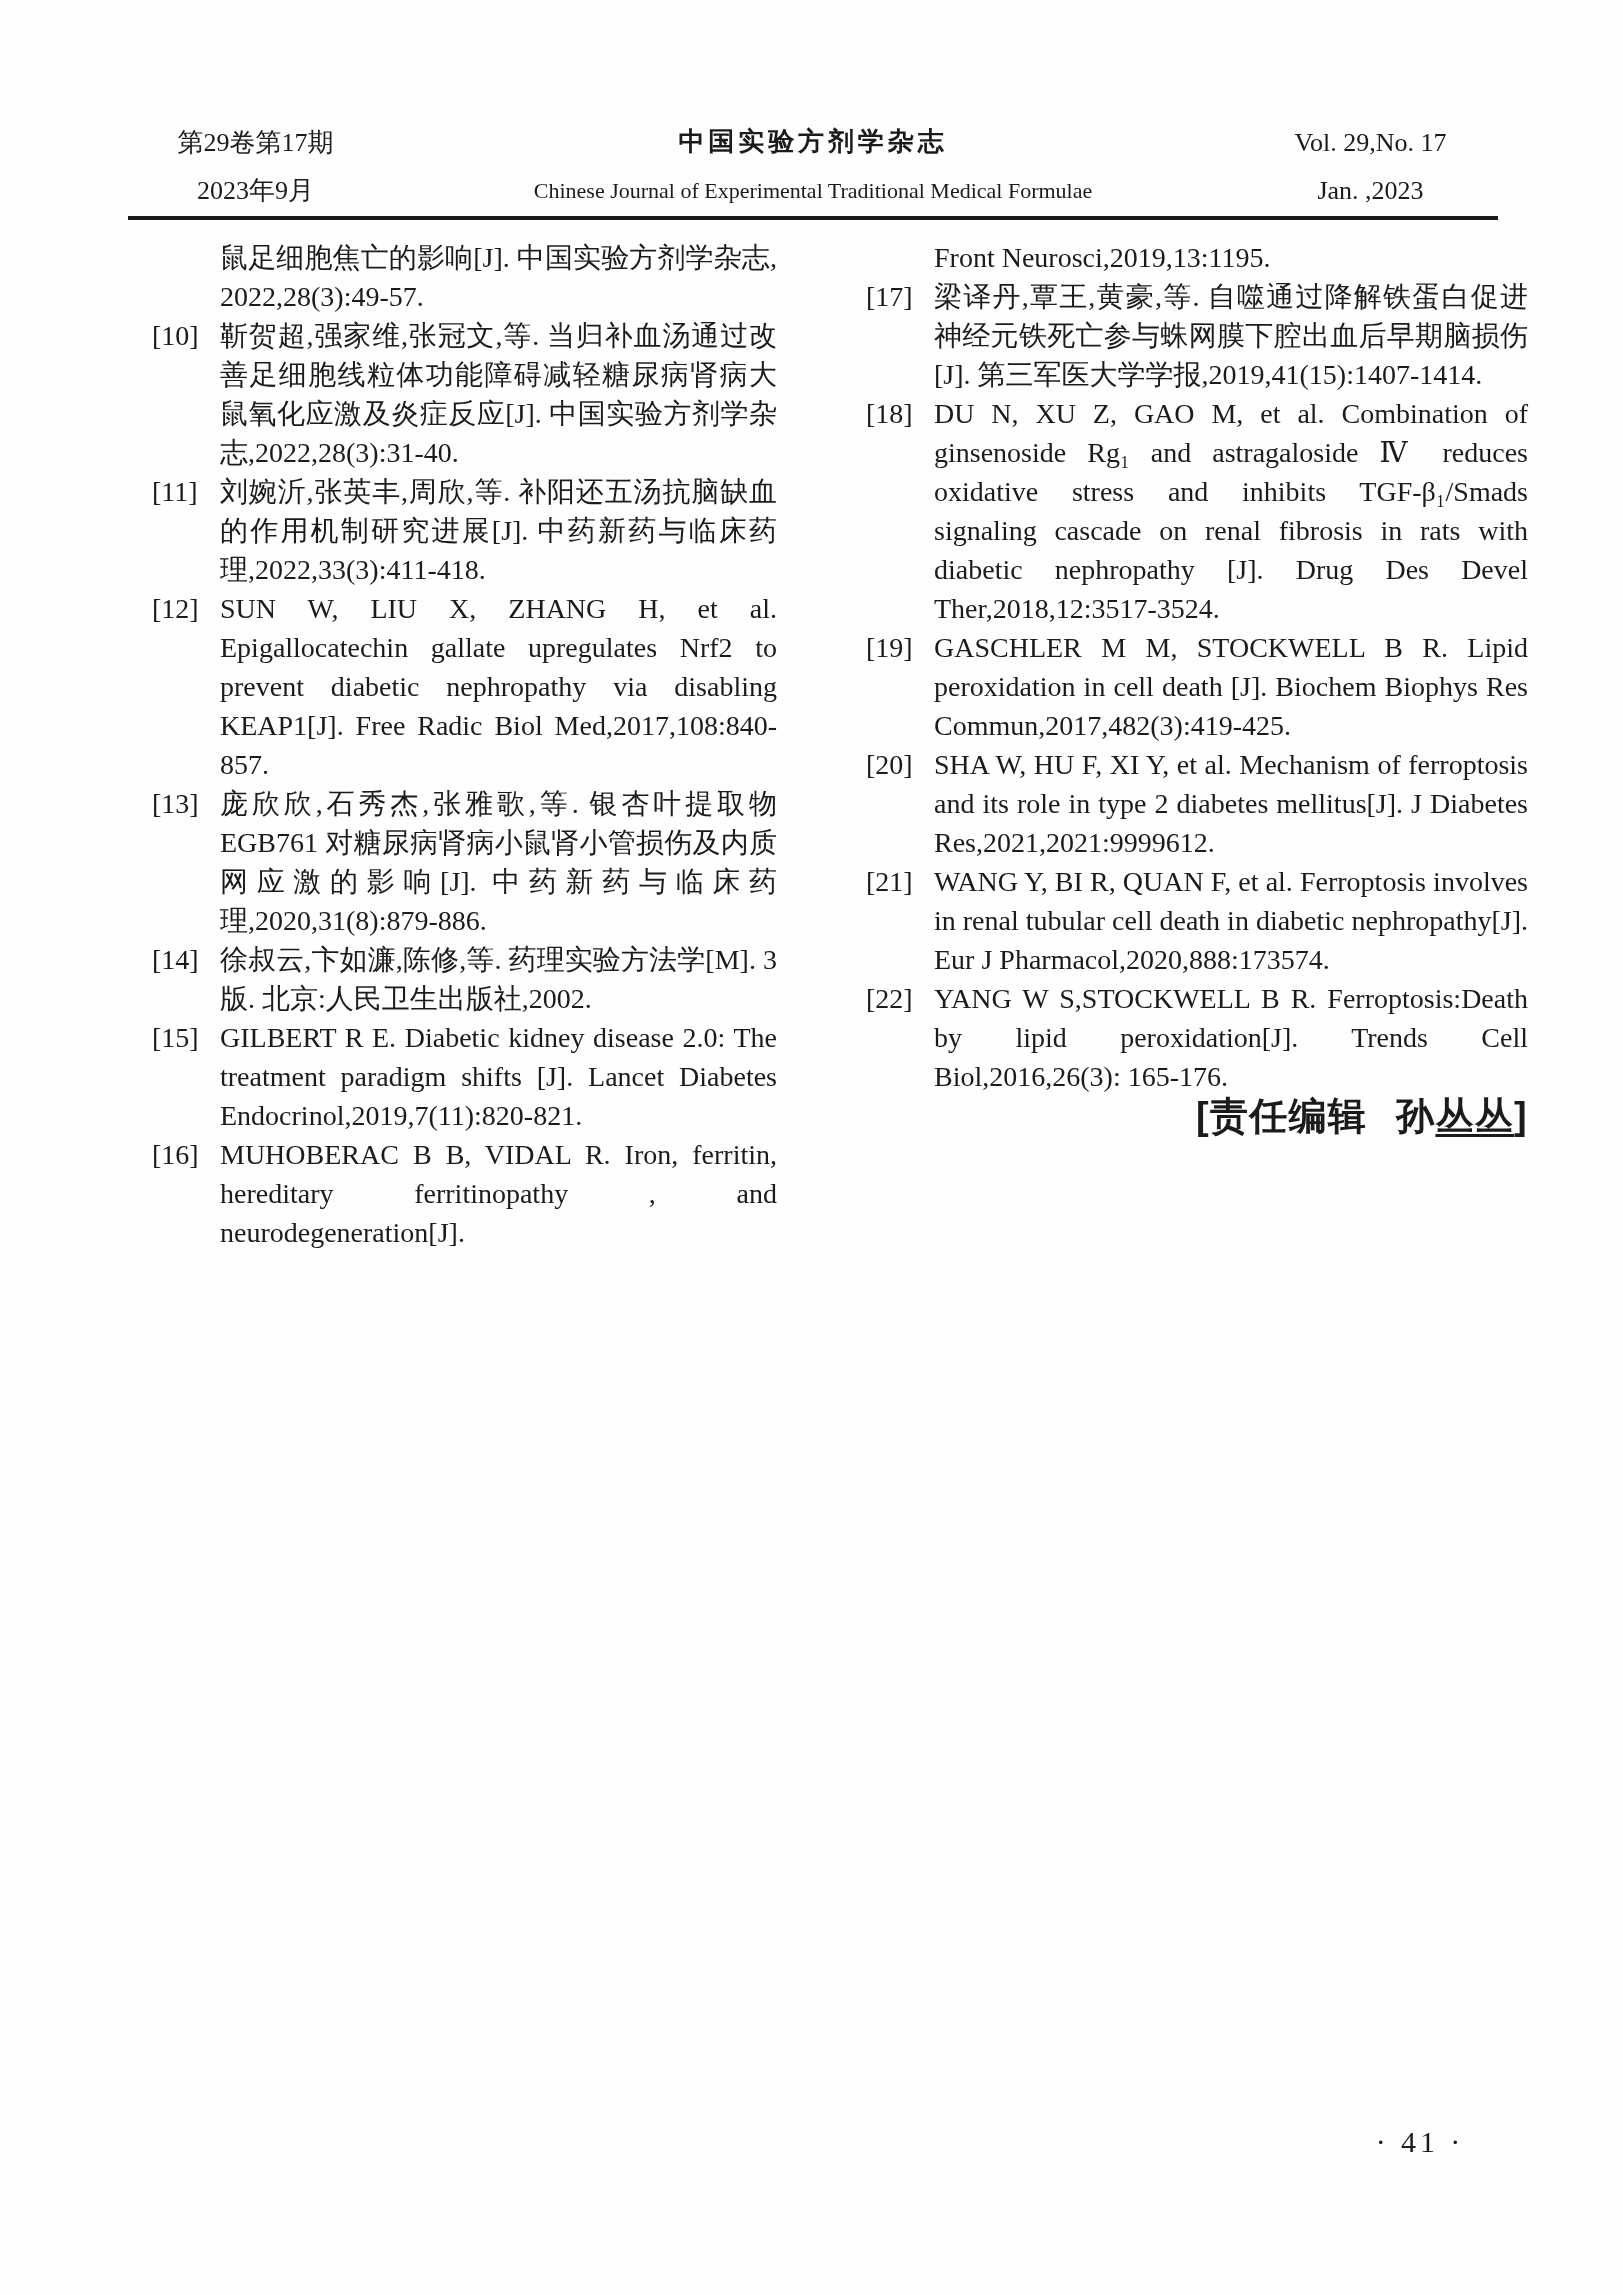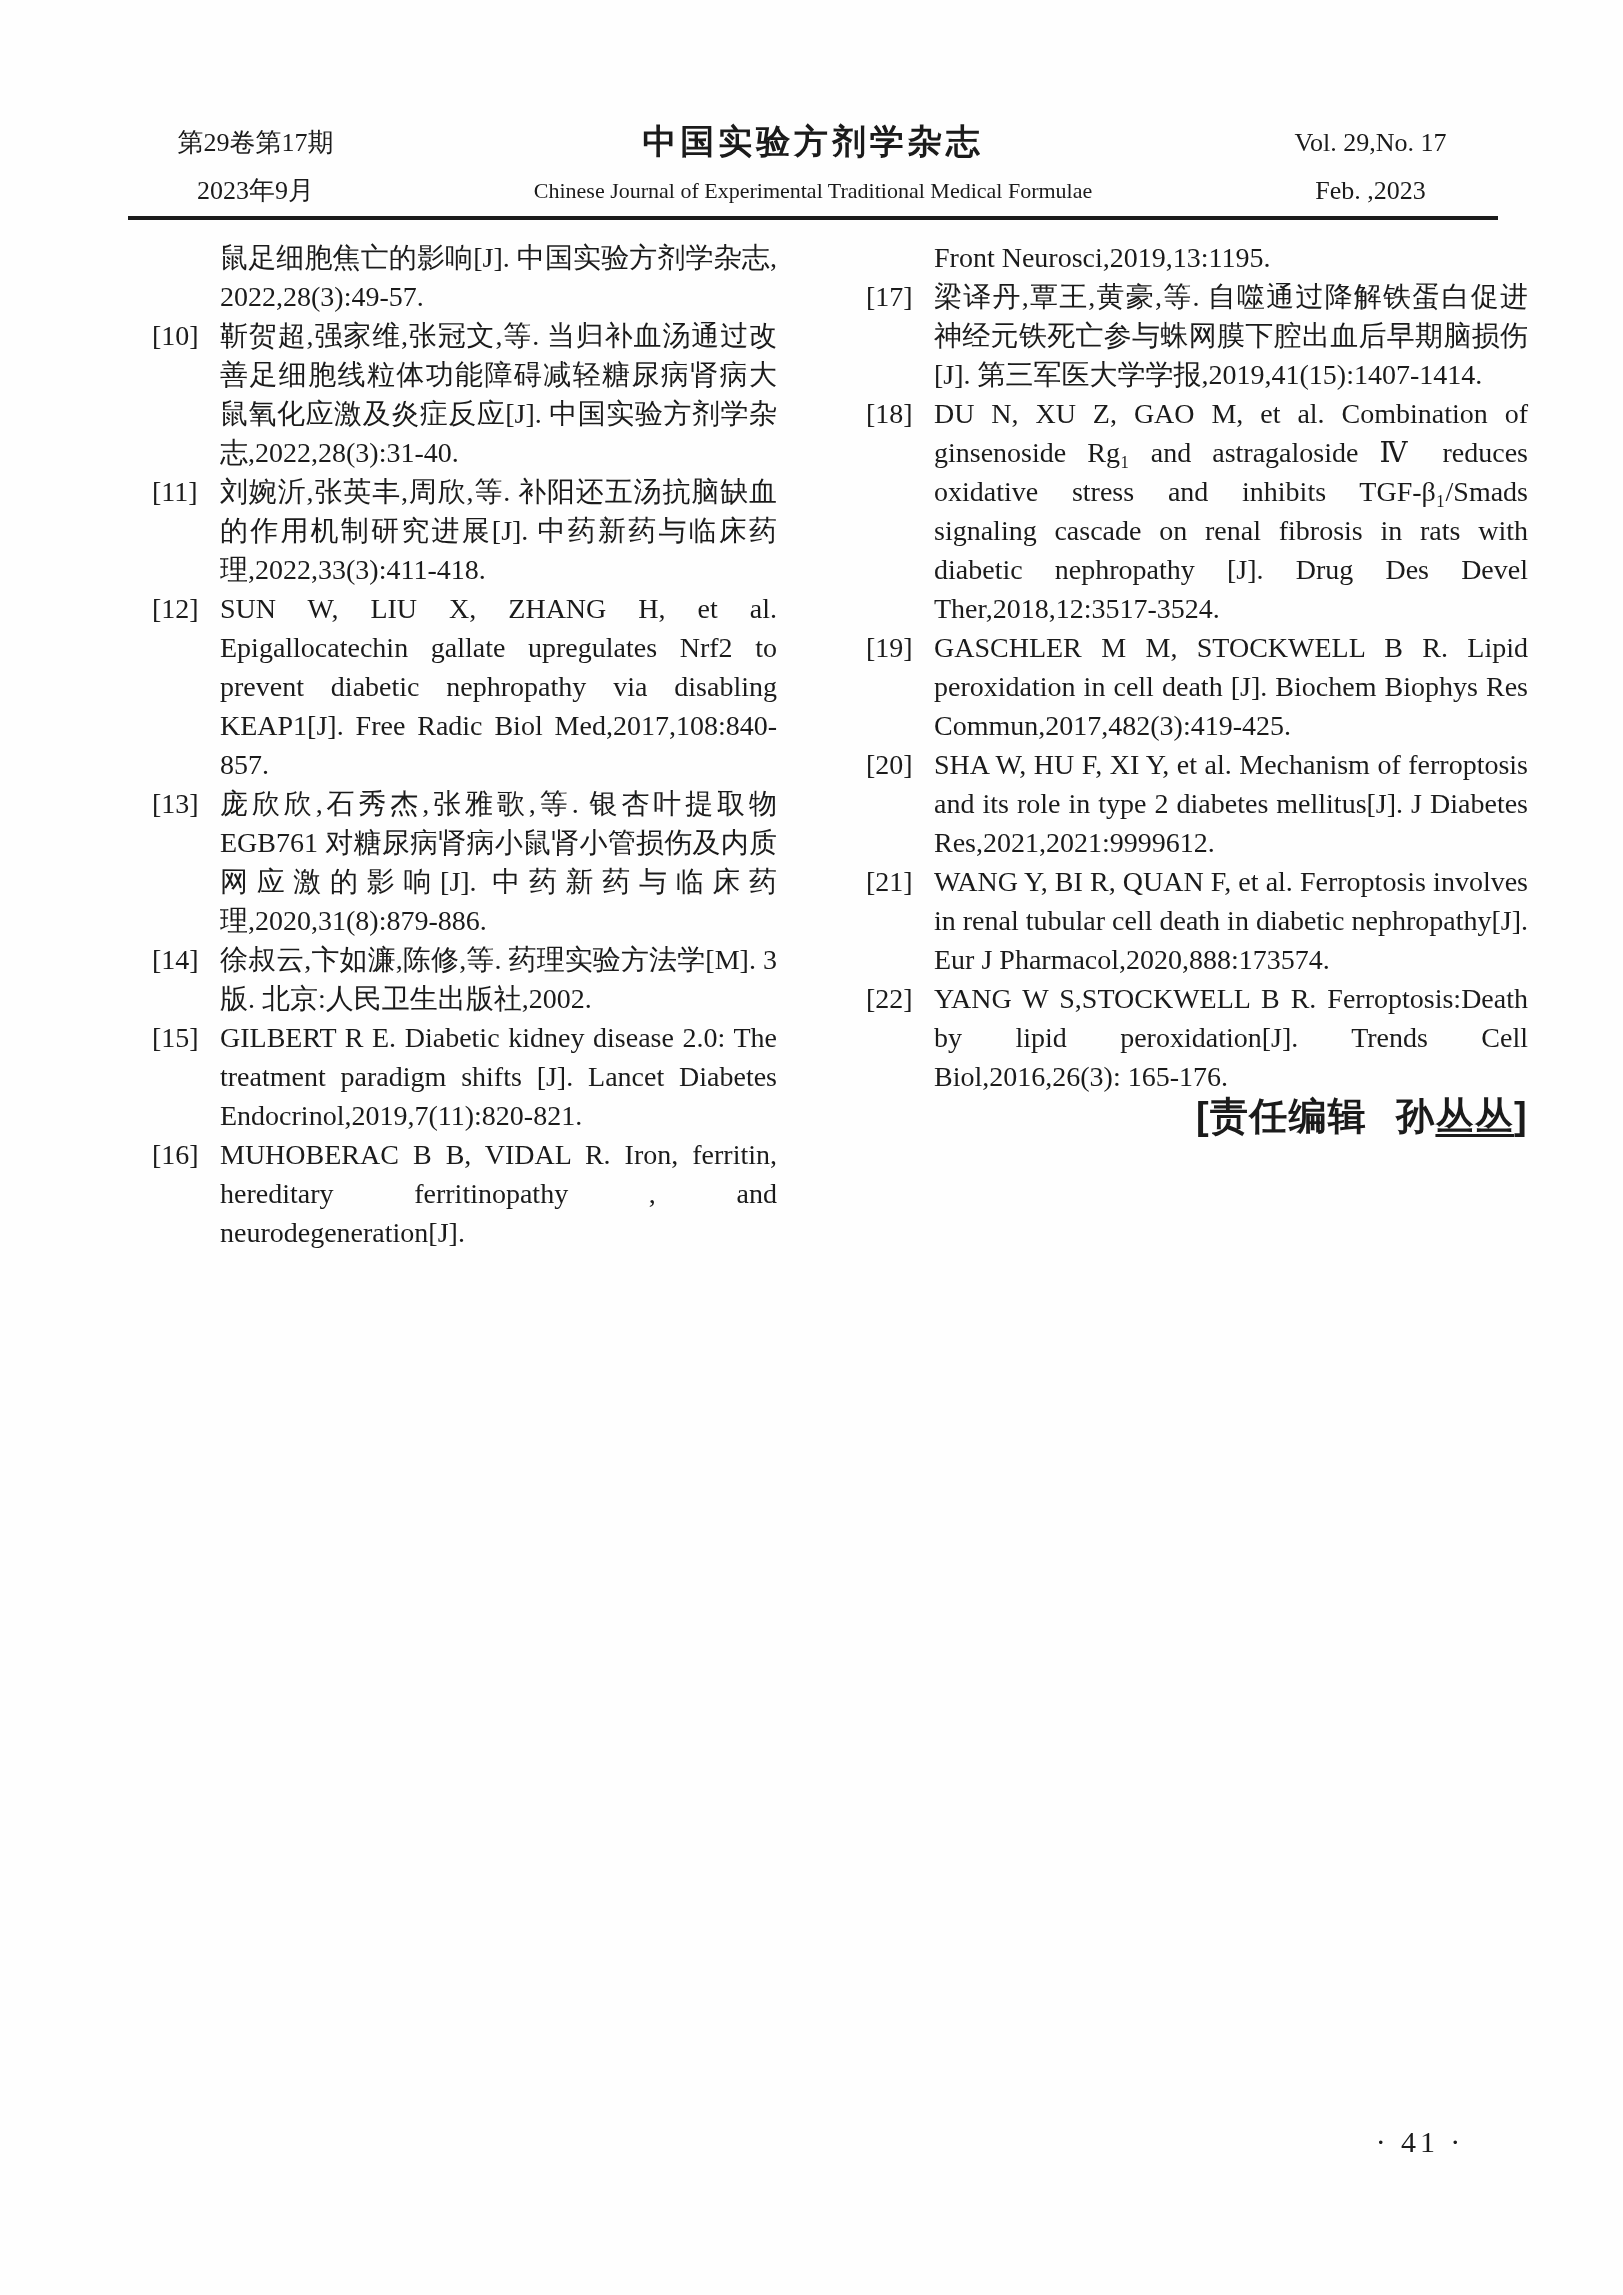--- a/index.html
+++ b/index.html
@@ -12,21 +12,21 @@
     font-family:"Liberation Serif","DejaVu Serif",serif;
     overflow:hidden;
   }
   
   .header {
     position:absolute; left:128px; top:119px; width:1370px;
     display:flex; align-items:flex-start; justify-content:space-between;
   }
   .h-side { width:255px; text-align:center; font-size:26px; line-height:48px; }
   .h-center { flex:1; text-align:center; }
-  .title-cn { font-size:34px; font-weight:bold; line-height:46px; letter-spacing:3.9px; }
+  .title-cn { font-size:26px; font-weight:bold; line-height:46px; letter-spacing:3.9px; }
   .title-en { font-size:22px; line-height:51px; }
   .h-rule {
     position:absolute; left:128px; top:216px; width:1370px; height:3.9px;
     background:#1b1b1b;
   }
   
   .columns {
     position:absolute; left:152px; top:238px; width:1346px;
     display:flex; gap:89px;
     font-size:28px; line-height:39px;
@@ -61,21 +61,21 @@
     <div class="h-side">
       <div>第29卷第17期</div>
       <div>2023年9月</div>
     </div>
     <div class="h-center">
       <div class="title-cn">中国实验方剂学杂志</div>
       <div class="title-en">Chinese Journal of Experimental Traditional Medical Formulae</div>
     </div>
     <div class="h-side">
       <div>Vol. 29,No. 17</div>
-      <div>Feb. ,2023</div>
+      <div>Jan. ,2023</div>
     </div>
   </header>
 
   <div class="h-rule"></div>
 
   <main class="columns">
 
     <section class="col-left">
       <div class="ref">
         <span class="ref-label"></span>

